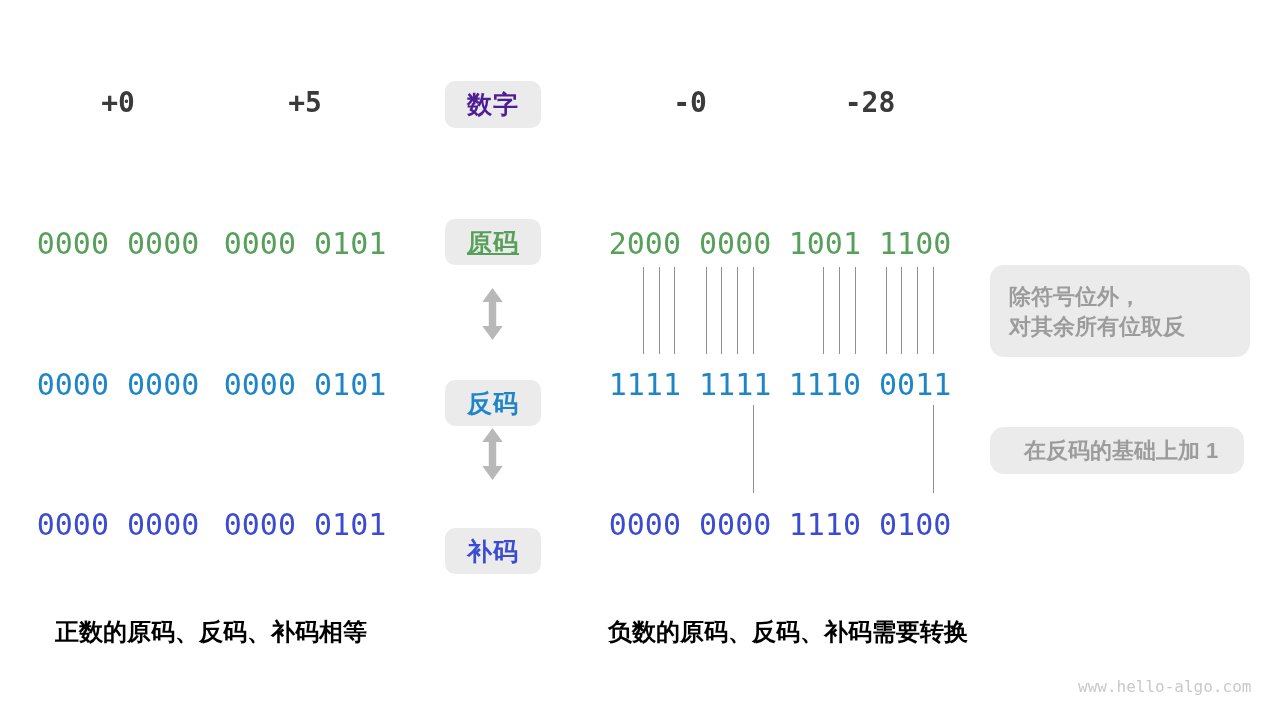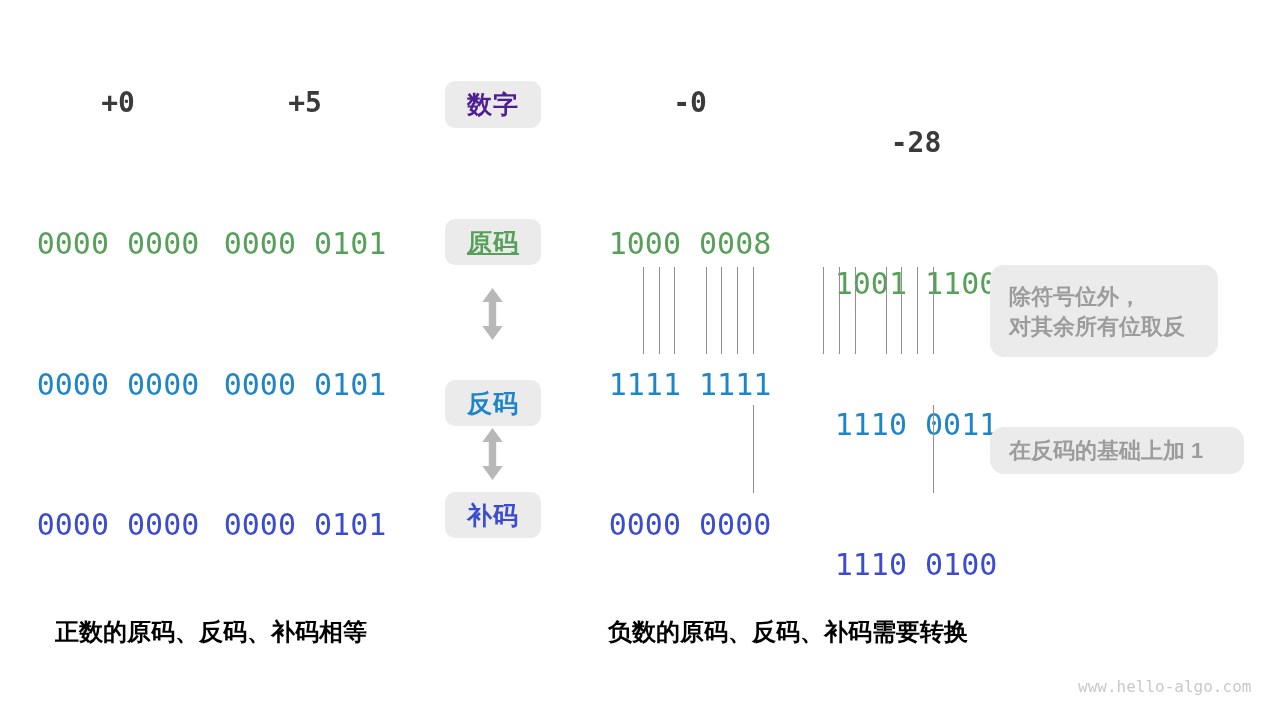--- a/index.html
+++ b/index.html
@@ -18,21 +18,21 @@
   .cell {
     position: absolute;
     transform: translateX(-50%);
     white-space: pre;
     line-height: 1;
   }
   
   .c1 { left: 118px; }
   .c2 { left: 305px; }
   .c3 { left: 690px; }
-  .c4 { left: 916px; margin-top: 40px; }
+  .c4 { left: 870px; }
 
   .num {
     top: 89px;
     font-family: "DejaVu Sans Mono", "Liberation Mono", monospace;
     font-weight: 700;
     font-size: 28px;
     color: #3a3a3a;
   }
   .bin {
     font-family: "DejaVu Sans Mono", "Liberation Mono", monospace;
@@ -54,21 +54,21 @@
     display: flex;
     align-items: center;
     justify-content: center;
     font-weight: 700;
     font-size: 25px;
     letter-spacing: 1px;
   }
   .badge-num  { top: 81px; height: 47px; color: #4c1d95; }
   .badge-sign { top: 219px; color: #57a05a; text-decoration: underline; }
   .badge-ones { top: 360px; color: #1e85c7; margin-top: 20px; }
-  .badge-twos { top: 492px; color: #3c4cd0; }
+  .badge-twos { top: 528px; color: #3c4cd0; }
 
   .arrow {
     position: absolute;
     left: 481px;
     width: 23px;
     height: 52px;
   }
   .arrow-1 { top: 288px; }
   .arrow-2 { top: 428px; }
 
@@ -84,30 +84,30 @@
     position: absolute;
     background: #ebebeb;
     border-radius: 14px;
     color: #9c9c9c;
     font-weight: 700;
     font-size: 22px;
     box-sizing: border-box;
   }
   .note-invert {
     left: 990px; top: 265px;
-    width: 228px; height: 92px;
+    width: 260px; height: 92px;
     padding: 17px 0 0 19px;
     line-height: 30px;
   }
   .note-addone {
     left: 990px; top: 427px;
     width: 254px; height: 47px;
     display: flex;
     align-items: center;
-    padding-left: 19px;
+    padding-left: 34px;
     white-space: pre;
   }
   .caption {
     position: absolute;
     font-weight: 700;
     font-size: 24px;
     color: #000000;
     white-space: pre;
     line-height: 1;
   }
@@ -134,21 +134,21 @@
   <div class="cell num c3">-0</div>
   <div class="cell num c4">-28</div>
 
   <div class="badge badge-num">数字</div>
   <div class="badge badge-sign">原码</div>
   <div class="badge badge-ones">反码</div>
   <div class="badge badge-twos">补码</div>
 
   <div class="cell bin r-sign c1">0000 0000</div>
   <div class="cell bin r-sign c2">0000 0101</div>
-  <div class="cell bin r-sign c3">1000 0008</div>
+  <div class="cell bin r-sign c3">2000 0000</div>
   <div class="cell bin r-sign c4">1001 1100</div>
 
   <div class="cell bin r-ones c1">0000 0000</div>
   <div class="cell bin r-ones c2">0000 0101</div>
   <div class="cell bin r-ones c3">1111 1111</div>
   <div class="cell bin r-ones c4">1110 0011</div>
 
   <div class="cell bin r-twos c1">0000 0000</div>
   <div class="cell bin r-twos c2">0000 0101</div>
   <div class="cell bin r-twos c3">0000 0000</div>

